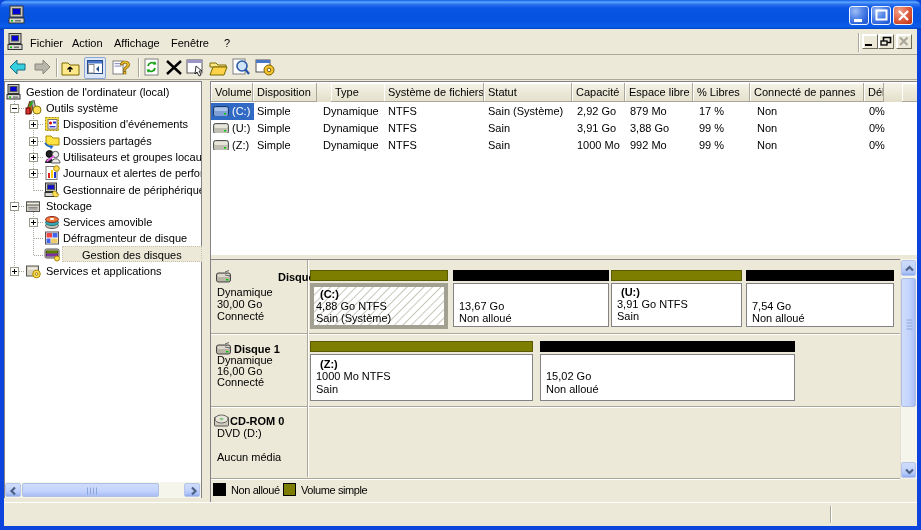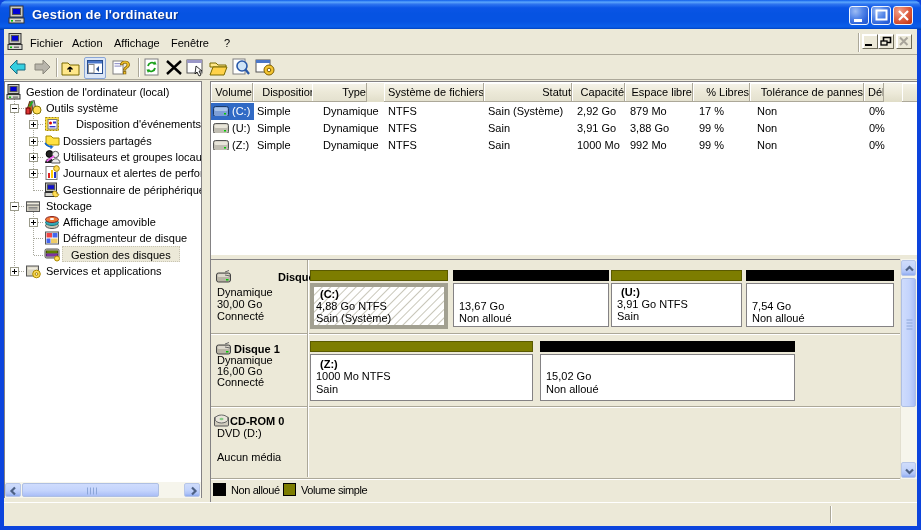--- a/index.html
+++ b/index.html
@@ -19,21 +19,21 @@
 #client{left:4px;top:29px;width:913px;height:497px;background:#ECE9D8;}
 
 #menubar{left:4px;top:30px;width:913px;height:25px;background:#ECE9D8;border-bottom:1px solid #aca899;}
 .menuitem{top:37px;color:#000;}
 .mdibtn{top:5px;width:16px;height:15px;background:#ECE9D8;border:1px solid;border-color:#fff #6d6a58 #6d6a58 #fff;box-shadow:1px 1px 0 #fff inset;}
 
 #toolbar{left:4px;top:55px;width:913px;height:25px;background:#ECE9D8;border-bottom:1px solid #aca899;}
 .tsep{top:3px;width:1px;height:19px;background:#aca899;box-shadow:1px 0 0 #fff;}
 
 #tree{left:4px;top:81px;width:198px;height:417px;background:#fff;border:1px solid #848284;border-right:1px solid #848284;}
-.trow{position:absolute;height:16px;line-height:16px;white-space:nowrap;text-align:right;}
+.trow{position:absolute;height:16px;line-height:16px;white-space:nowrap;}
 .pm{position:absolute;width:9px;height:9px;border:1px solid #9a9a8a;background:#fff;}
 .pm i{position:absolute;background:#000;}
 .dotv{position:absolute;width:1px;background-image:linear-gradient(180deg,#a8a89c 1px,transparent 1px);background-size:1px 2px;}
 .doth{position:absolute;height:1px;background-image:linear-gradient(90deg,#a8a89c 1px,transparent 1px);background-size:2px 1px;}
 
 #split{left:202px;top:81px;width:8px;height:417px;background:#ECE9D8;}
 
 #rp{left:210px;top:81px;width:707px;height:421px;background:#ECE9D8;border-top:1px solid #848284;border-left:1px solid #848284;}
 #listv{left:211px;top:82px;width:706px;height:172px;background:#fff;}
 .hcell{top:0;height:19px;background:linear-gradient(180deg,#f6f4ea 0%,#ece9d8 50%,#e4e1cf 100%);border-right:1px solid #aca899;border-bottom:1px solid #aca899;box-shadow:inset 1px 1px 0 #fff;line-height:19px;padding-left:4px;white-space:nowrap;overflow:hidden;}
@@ -57,21 +57,20 @@
 #hsb{left:5px;top:482px;width:196px;height:16px;background:#f6f5ec;}
 
 #status{left:4px;top:502px;width:913px;height:24px;background:#ECE9D8;border-top:1px solid #fff;}
 .b{font-weight:bold;}
 </style>
 </head>
 <body>
 <div id="win">
 <div class="abs" id="frame"></div>
 <div class="abs" id="titlebar"></div>
-<div class="abs" id="titletxt">Gestion de l'ordinateur</div>
 <svg class="abs" style="left:8px;top:5px" width="20" height="20" viewBox="0 0 20 20">
  <rect x="2" y="1" width="13" height="11" fill="#c8c8c0" stroke="#333" stroke-width="1"></rect>
  <rect x="4.5" y="3.5" width="8" height="6" fill="#0000d6" stroke="#555"></rect>
  <rect x="1" y="13" width="15" height="5" fill="#d8d8d0" stroke="#333" stroke-width="1"></rect>
  <rect x="3" y="15" width="2" height="1.6" fill="#00c000"></rect>
  <rect x="7" y="15" width="6" height="1.5" fill="#707070"></rect>
 </svg>
 <div class="abs tbtn" style="left:849px">
       <svg width="20" height="19">
         <rect x="4" y="12" width="8" height="3" fill="#fff"></rect>
@@ -293,41 +292,41 @@
 </svg>
 
 <div class="abs trow" style="left:26px;top:84px">Gestion de l'ordinateur (local)</div>
 <div class="abs trow" style="left:46px;top:100px">Outils système</div>
 <div class="abs trow" style="left:63px;top:116px;width:138px;overflow:hidden">Disposition d'événements</div>
 <div class="abs trow" style="left:63px;top:133px">Dossiers partagés</div>
 <div class="abs trow" style="left:63px;top:149px;width:138px;overflow:hidden">Utilisateurs et groupes locaux</div>
 <div class="abs trow" style="left:63px;top:165px;width:138px;overflow:hidden">Journaux et alertes de perform</div>
 <div class="abs trow" style="left:63px;top:182px;width:138px;overflow:hidden">Gestionnaire de périphériques</div>
 <div class="abs trow" style="left:46px;top:198px">Stockage</div>
-<div class="abs trow" style="left:63px;top:214px">Affichage amovible</div>
+<div class="abs trow" style="left:63px;top:214px">Services amovible</div>
 <div class="abs trow" style="left:63px;top:230px">Défragmenteur de disque</div>
-<div class="abs trow" style="left:62px;top:246px;background:#ECE9D8;padding:0 8px;border:1px dotted #c8c4b4">Gestion des disques</div>
+<div class="abs trow" style="left:62px;top:246px;background:#ECE9D8;padding:0 19px;border:1px dotted #c8c4b4">Gestion des disques</div>
 <div class="abs trow" style="left:46px;top:263px">Services et applications</div>
 <div class="abs" id="split"></div>
 <div class="abs" id="rp"></div>
 <div class="abs" id="listv"></div>
 <div class="abs" style="left:211px;top:83px;height:19px;width:706px;background:linear-gradient(180deg,#f6f4ea 0%,#ece9d8 55%,#e0ddc8 100%);"></div>
 <div class="abs hcell" style="left:211px;width:42px">Volume</div>
 <div class="abs hcell" style="left:253px;width:64px">Disposition</div>
-<div class="abs hcell" style="left:312px;width:55px">Type</div>
+<div class="abs hcell" style="left:331px;width:55px">Type</div>
 <div class="abs hcell" style="left:384px;width:100px">Système de fichiers</div>
 <div class="abs hcell" style="left:484px;width:88px">Statut</div>
 <div class="abs hcell" style="left:572px;width:53px">Capacité</div>
 <div class="abs hcell" style="left:625px;width:68px">Espace libre</div>
 <div class="abs hcell" style="left:693px;width:57px">% Libres</div>
-<div class="abs hcell" style="left:750px;width:114px">Tolérance de pannes</div>
+<div class="abs hcell" style="left:750px;width:114px">Connecté de pannes</div>
 <div class="abs hcell" style="left:864px;width:20px">Délai</div>
 <div class="abs hcell" style="left:902px;width:15px;border-right:none"></div>
 <style>
-.hcell{position:absolute;top:83px;text-align:right;}
+.hcell{position:absolute;top:83px;}
 .vdrv{position:absolute;width:16px;height:10px;}
 </style>
 
 <div class="abs" style="left:211px;top:103px;width:43px;height:17px;background:#316AC5;"></div>
 <svg class="vdrv" style="left:213px;top:106px" width="16" height="11">
       <rect x="0.5" y="0.5" width="15" height="10" rx="2" fill="#7d9fd6" stroke="#1a3a6a"></rect>
       <rect x="1.5" y="1.5" width="13" height="3.5" rx="1.5" fill="#a8c4ea"></rect>
       <rect x="11" y="7" width="2" height="1.5" fill="#0c0"></rect>
     </svg>
 <div class="abs lcell" style="left:232px;top:103px;height:17px;line-height:17px;color:#fff;">(C:)</div>

